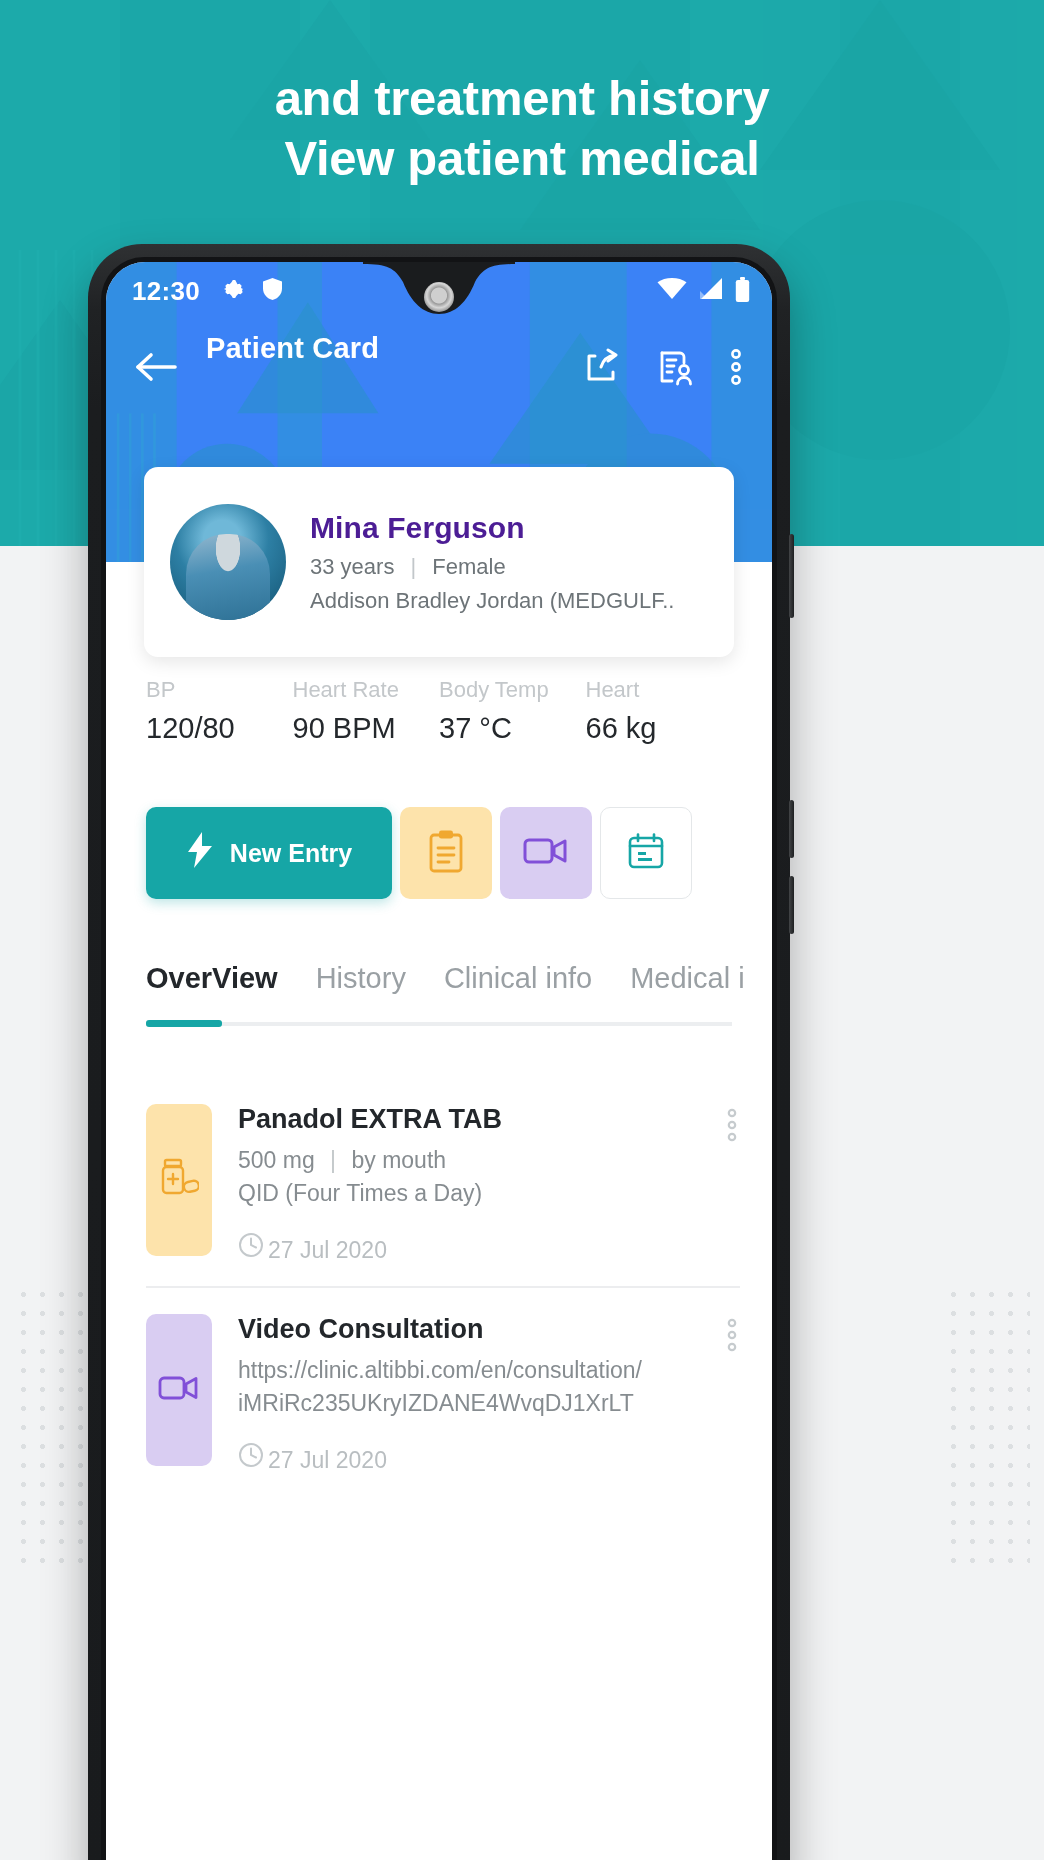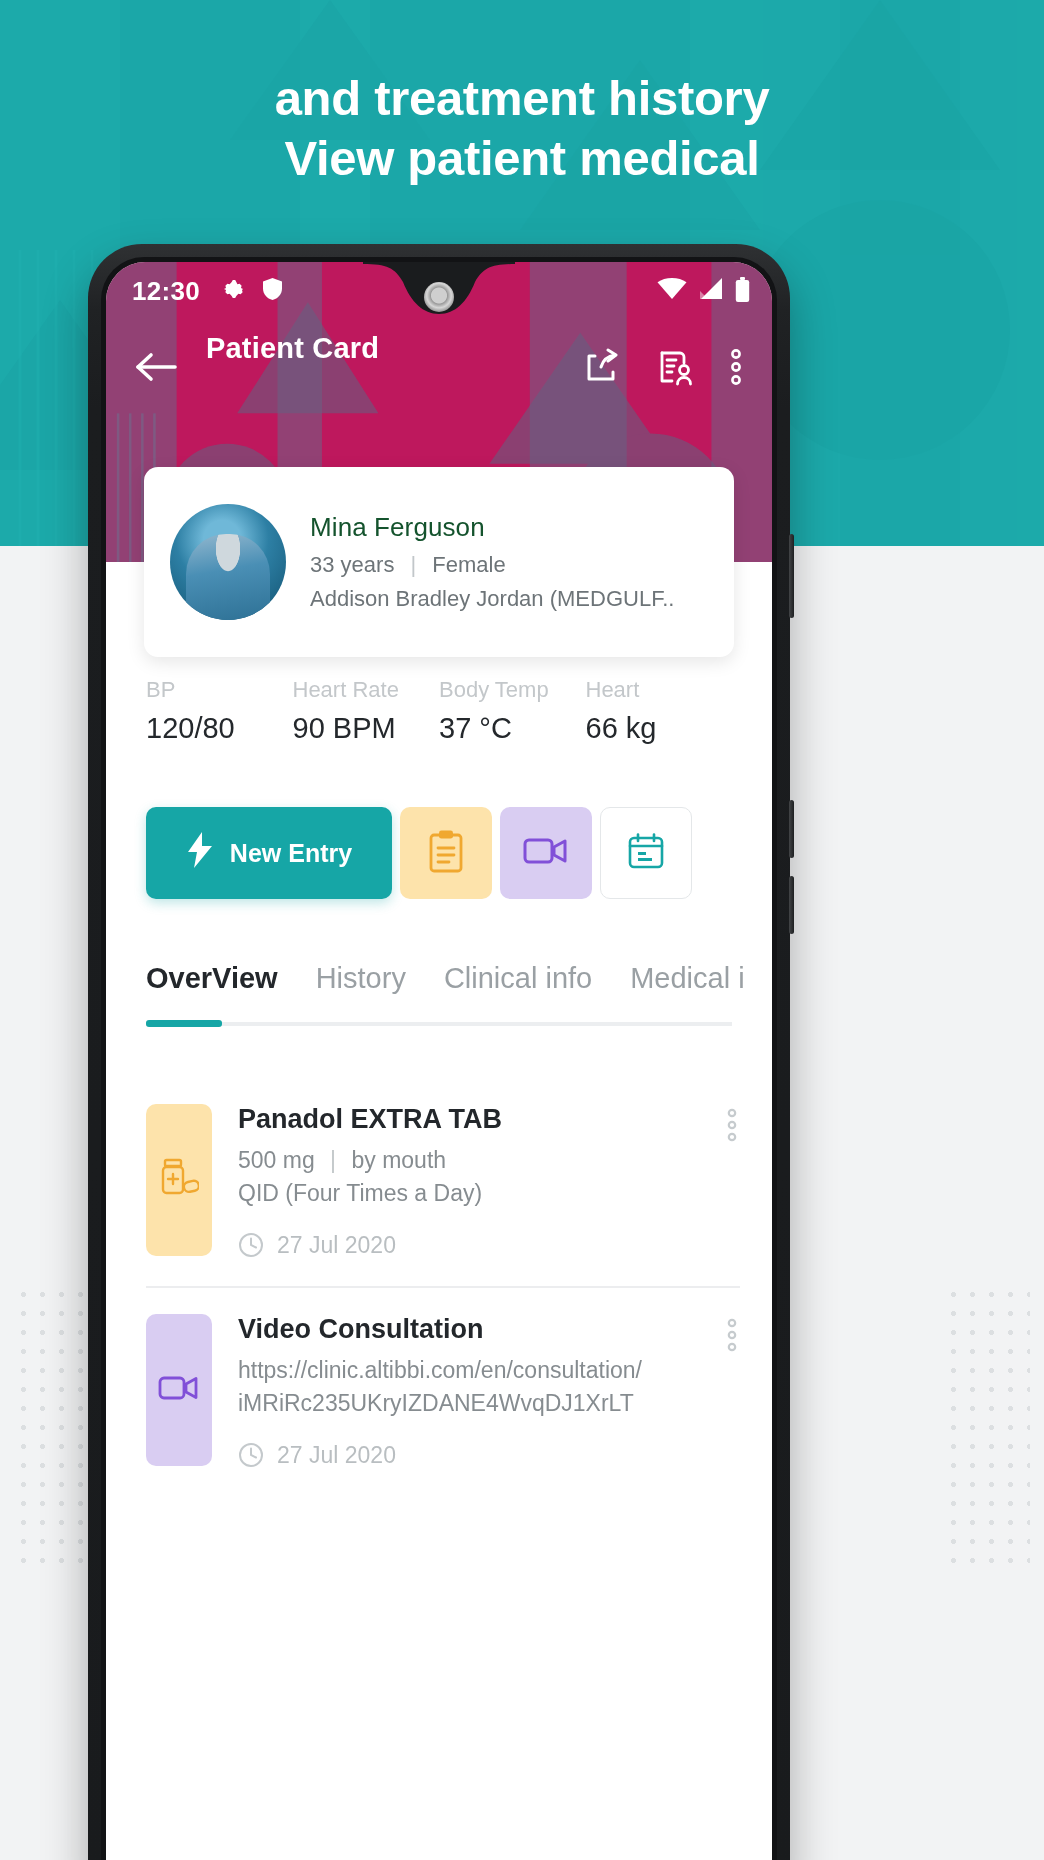--- a/index.html
+++ b/index.html
@@ -64,21 +64,21 @@
   .side-btn{
     position:absolute; right:-4px; width:5px; border-radius:3px;
     background:linear-gradient(90deg,#434547,#1d1f21);
   }
   .side-btn.b1{ top:290px; height:84px; }
   .side-btn.b2{ top:556px; height:58px; }
   .side-btn.b3{ top:632px; height:58px; }
 
   
   .app-header{
-    position:relative; height:300px; background:#be185d; overflow:hidden;
+    position:relative; height:300px; background:#3b82f6; overflow:hidden;
   }
   .app-header .hpattern{ position:absolute; inset:0; opacity:.55; }
 
   
   .notch{
     position:absolute; left:50%; transform:translateX(-50%); top:0;
     width:152px; height:58px; z-index:5;
   }
   .notch svg{ display:block; }
   .cam{
@@ -125,21 +125,21 @@
   }
   .avatar .fig{
     position:absolute; left:50%; transform:translateX(-50%);
     bottom:-6px; width:84px; height:92px;
     background:
       radial-gradient(ellipse at 50% 16%, #cfd8dd 0 20%, transparent 21%),
       linear-gradient(170deg,#93b8cf 0%,#4a8fb5 40%,#2b6e92 100%);
     border-radius:40px 40px 10px 10px;
   }
   .pinfo{ margin-left:24px; min-width:0; }
-  .pname{ font-size:26px; font-weight:normal; color:#14532d; letter-spacing:.1px; }
+  .pname{ font-size:30px; font-weight:bold; color:#4c1d95; letter-spacing:.1px; }
   .pmeta{ font-size:22px; color:#6d7478; margin-top:9px; }
   .pmeta .sep{ color:#c2c7ca; margin:0 10px; }
   .pins{
     font-size:22px; color:#6d7478; margin-top:8px;
     white-space:nowrap; overflow:hidden;text-align:center;
   }
 
   
   .vitals{
     position:absolute; top:415px; left:40px; right:40px;
@@ -193,21 +193,21 @@
     width:66px; height:152px; border-radius:10px; flex:none;
     display:flex; align-items:center; justify-content:center;
   }
   .chip-yellow{ background:#fde3ab; }
   .chip-purple{ background:#d9cdf2; }
   .item-body{ flex:1; margin-left:26px; min-width:0; }
   .item-title{ font-size:27px; font-weight:bold; color:#23272b; }
   .item-sub{ font-size:23px; color:#868c90; margin-top:9px; line-height:33px; }
   .item-sub .sep{ color:#c2c7ca; margin:0 9px; }
   .item-date{
-    display:flex; align-items:flex-start; gap:13px;
+    display:flex; align-items:flex-end; gap:4px;
     font-size:23px; color:#b9bec1; margin-top:22px;
   }
   .item-kebab{ flex:none; padding:4px 2px 0 10px; }
   .divider{ height:1.6px; background:#ecedef; }
 </style>
 </head>
 <body>
 
 <div class="promo-bg">
   <svg class="pattern" viewBox="0 0 1044 546" preserveAspectRatio="none">

